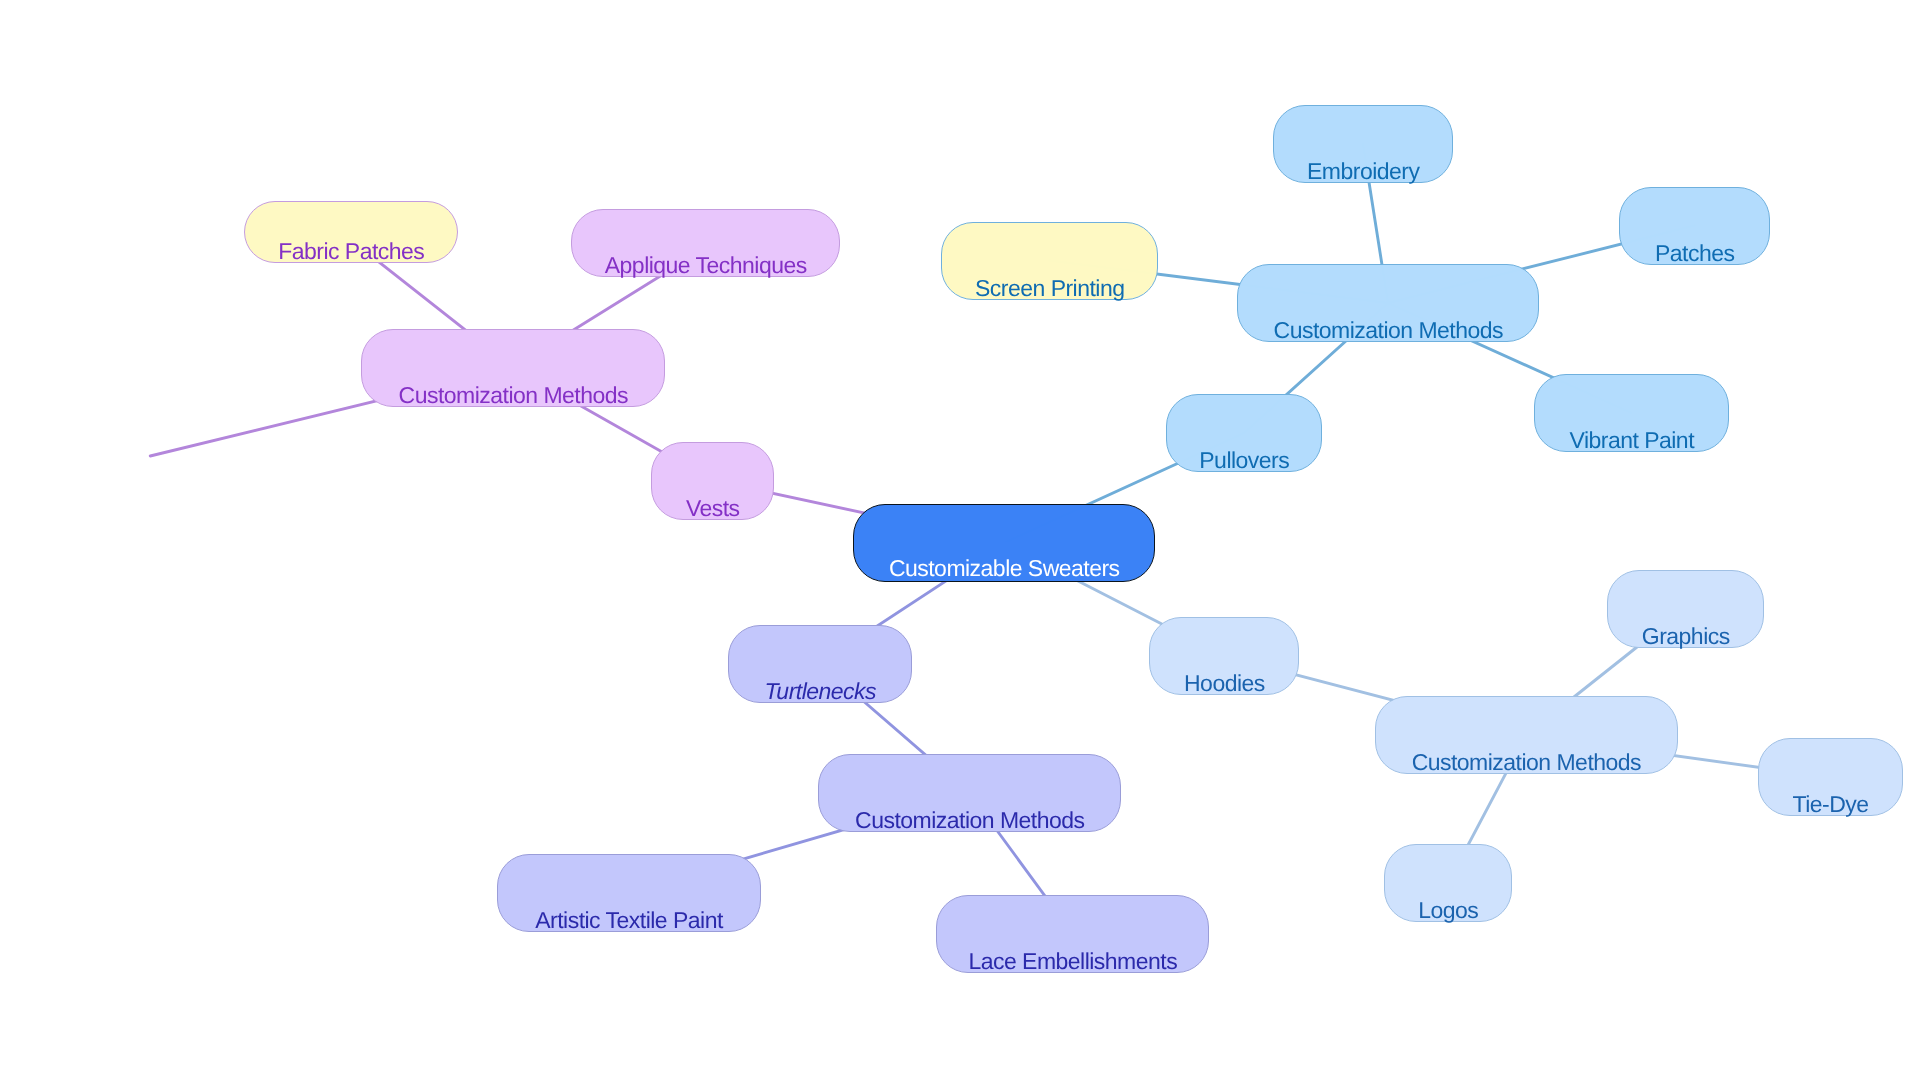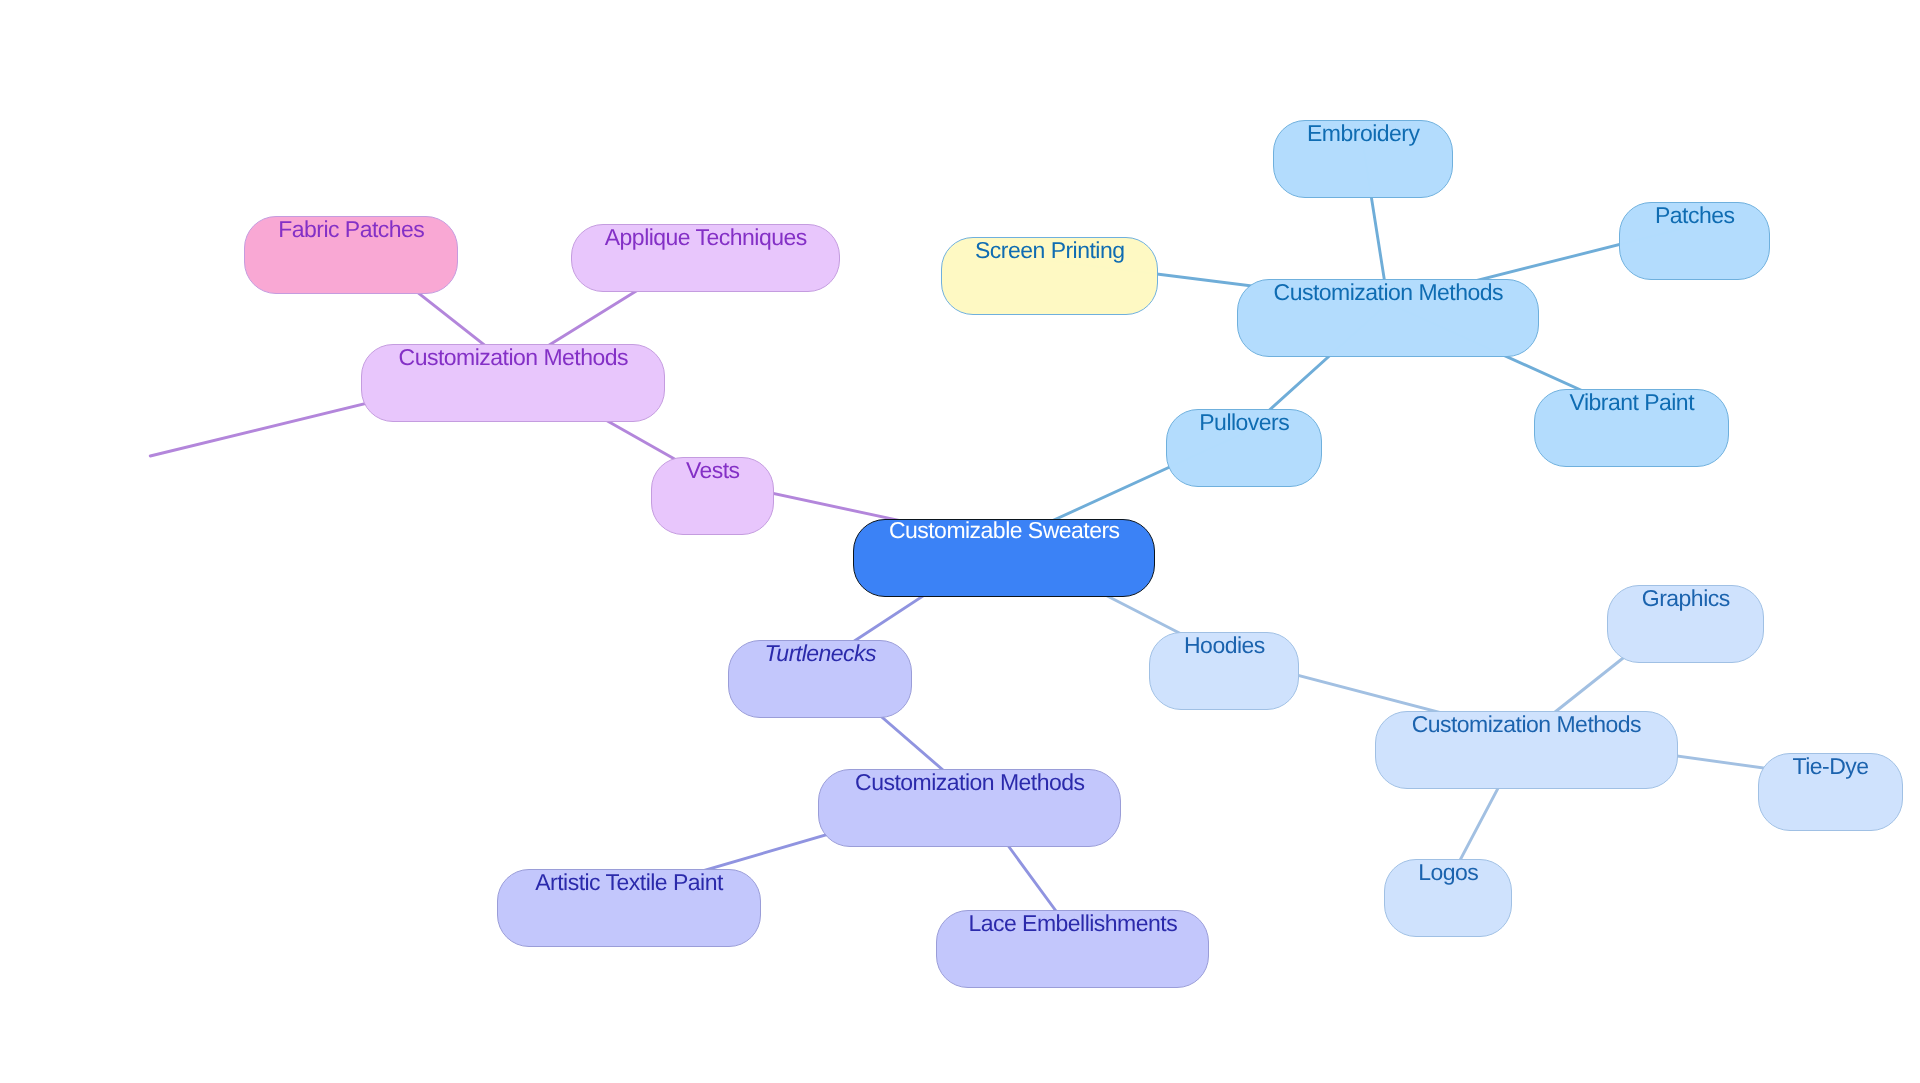--- a/index.html
+++ b/index.html
@@ -3,24 +3,24 @@
 <meta charset="utf-8">
 <title>Customizable Sweaters Mind Map</title>
 <style>
   html,body{margin:0;padding:0;}
   body{width:1920px;height:1083px;background:#ffffff;overflow:hidden;
        font-family:"Liberation Sans","DejaVu Sans",sans-serif;}
   #mindmap{position:relative;width:1920px;height:1083px;overflow:hidden;background:#ffffff;}
   #edge-layer{position:absolute;left:0;top:0;width:1920px;height:1083px;}
   #node-layer{position:absolute;left:0;top:0;width:1920px;height:1083px;opacity:.999;}
   .edge{stroke-width:2.9px;stroke-linecap:round;fill:none;}
-  .node{position:absolute;box-sizing:border-box;display:flex;align-items:flex-start;
+  .node{position:absolute;box-sizing:border-box;display:flex;align-items:flex-end;
         justify-content:center;border-radius:32px;border:1px solid transparent;
         font-size:23px;letter-spacing:-0.52px;white-space:nowrap;
-        -webkit-font-smoothing:antialiased;text-rendering:geometricPrecision;margin-top:15px;}
+        -webkit-font-smoothing:antialiased;text-rendering:geometricPrecision;}
   .node .lbl{display:block;line-height:1;margin-right:-0.52px;position:relative;top:1px;
         transform:translateZ(0);}
 </style>
 </head>
 <body>
 
 <div id="mindmap">
   <svg id="edge-layer" viewBox="0 0 1920 1083" width="1920" height="1083" xmlns="http://www.w3.org/2000/svg">
     <line class="edge" x1="1004" y1="542.9" x2="1244" y2="433" stroke="#6fadd8" stroke-width="2.9"></line>
     <line class="edge" x1="1244" y1="433" x2="1388" y2="303" stroke="#6fadd8" stroke-width="2.9"></line>
@@ -64,21 +64,21 @@
   </div>
   <div class="node" style="left: 1534px; top: 374px; width: 195px; height: 78px; background: rgb(179, 220, 253); border-color: rgb(111, 176, 221); color: rgb(15, 108, 178); border-radius: 32px;">
     <span class="lbl" style="top: 1px;">Vibrant Paint</span>
   </div>
   <div class="node" style="left: 651px; top: 441.5px; width: 123px; height: 78px; background: rgb(232, 198, 252); border-color: rgb(196, 156, 223); color: rgb(132, 48, 198); border-radius: 32px;">
     <span class="lbl" style="top: 1px;">Vests</span>
   </div>
   <div class="node" style="left: 361px; top: 328.5px; width: 304px; height: 78px; background: rgb(232, 198, 252); border-color: rgb(196, 156, 223); color: rgb(132, 48, 198); border-radius: 32px;">
     <span class="lbl" style="top: 1px;">Customization Methods</span>
   </div>
-  <div class="node" style="left: 244px; top: 201px; width: 214px; height: 78px; background: #f9a8d4; border-color: rgb(196, 156, 223); color: rgb(132, 48, 198); border-radius: 32px;">
+  <div class="node" style="left: 244px; top: 201px; width: 214px; height: 62px; background: #fef9c3; border-color: rgb(196, 156, 223); color: rgb(132, 48, 198); border-radius: 32px;">
     <span class="lbl" style="top: 1px;">Fabric Patches</span>
   </div>
   <div class="node" style="left: 571px; top: 209px; width: 269px; height: 68px; background: rgb(232, 198, 252); border-color: rgb(196, 156, 223); color: rgb(132, 48, 198); border-radius: 32px;">
     <span class="lbl" style="top: 1px;">Applique Techniques</span>
   </div>
   <div class="node" style="left: 728px; top: 624.5px; width: 184px; height: 78px; background: rgb(195, 199, 252); border-color: rgb(154, 157, 216); color: rgb(43, 42, 171); border-radius: 32px; font-style: italic;">
     <span class="lbl" style="top: 1px;">Turtlenecks</span>
   </div>
   <div class="node" style="left: 818px; top: 754px; width: 303px; height: 78px; background: rgb(195, 199, 252); border-color: rgb(154, 157, 216); color: rgb(43, 42, 171); border-radius: 32px;">
     <span class="lbl" style="top: 1px;">Customization Methods</span>

